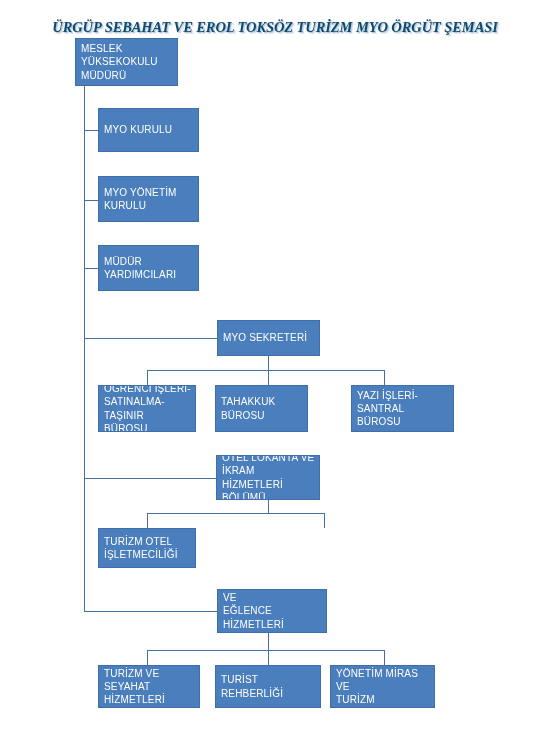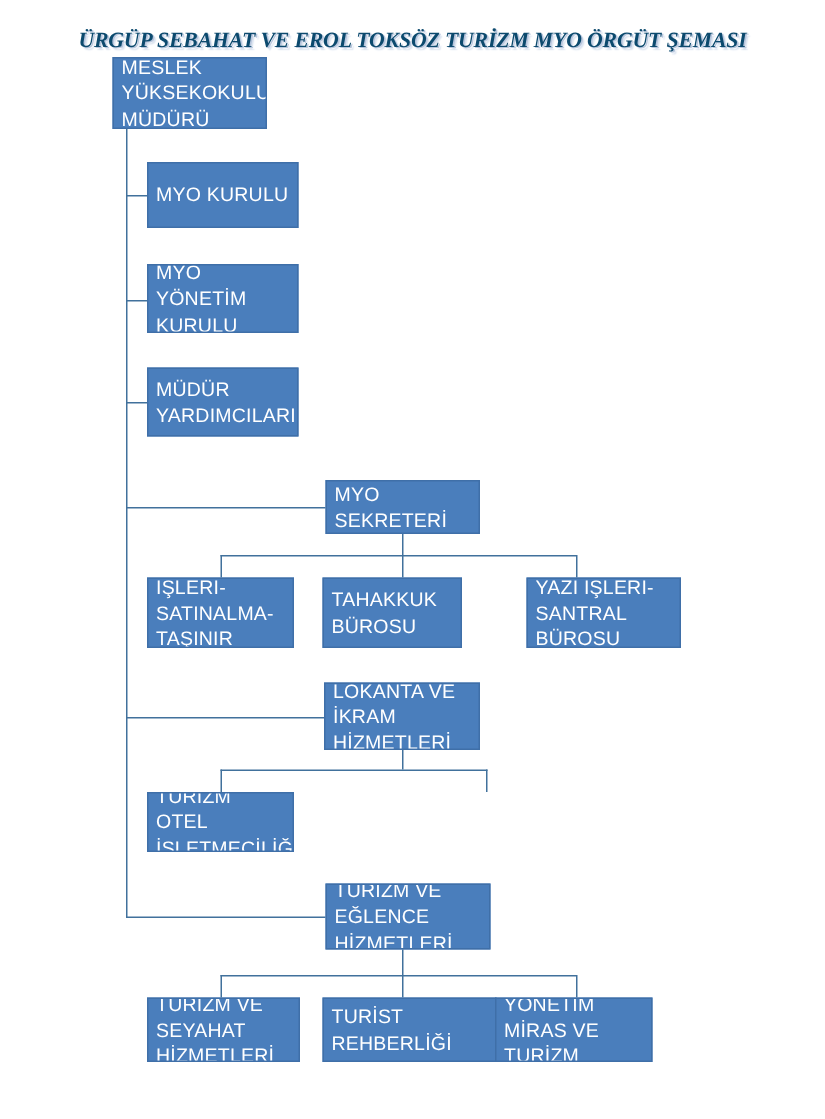--- a/index.html
+++ b/index.html
@@ -33,21 +33,21 @@
     white-space: nowrap;
   }
 
   
   .node {
     position: absolute;
     box-sizing: border-box;
     background: #4a7ebc;
     border: 1px solid #3f6fa8;
     color: #ffffff;
-    font-size: 13px;
+    font-size: 10px;
     line-height: 1.32;
     letter-spacing: 0.15px;
     padding: 0 4px 0 5px;
     display: flex;
     align-items: center;
     overflow: hidden;
   }
   .node .label {
     display: block;
     width: 100%;
@@ -155,21 +155,21 @@
   <div class="conn h" style="left:147px; top:650px; width:237px;"></div>
   <div class="conn v" style="left:147px; top:650px; height:15px;"></div>
   <div class="conn v" style="left:268px; top:650px; height:15px;"></div>
   <div class="conn v" style="left:384px; top:650px; height:15px;"></div>
 
   <div class="node" style="left:98px; top:665px; width:102px; height:43px;">
     <span class="label">TURİZM VE SEYAHAT
 HİZMETLERİ</span>
   </div>
 
-  <div class="node" style="left:215px; top:665px; width:116px; height:43px;">
+  <div class="node" style="left:215px; top:665px; width:106px; height:43px;">
     <span class="label">TURİST REHBERLİĞİ</span>
   </div>
 
   <div class="node" style="left:330px; top:665px; width:105px; height:43px;">
     <span class="label">YÖNETİM MİRAS VE
 TURİZM</span>
   </div>
 
 </div>
 

